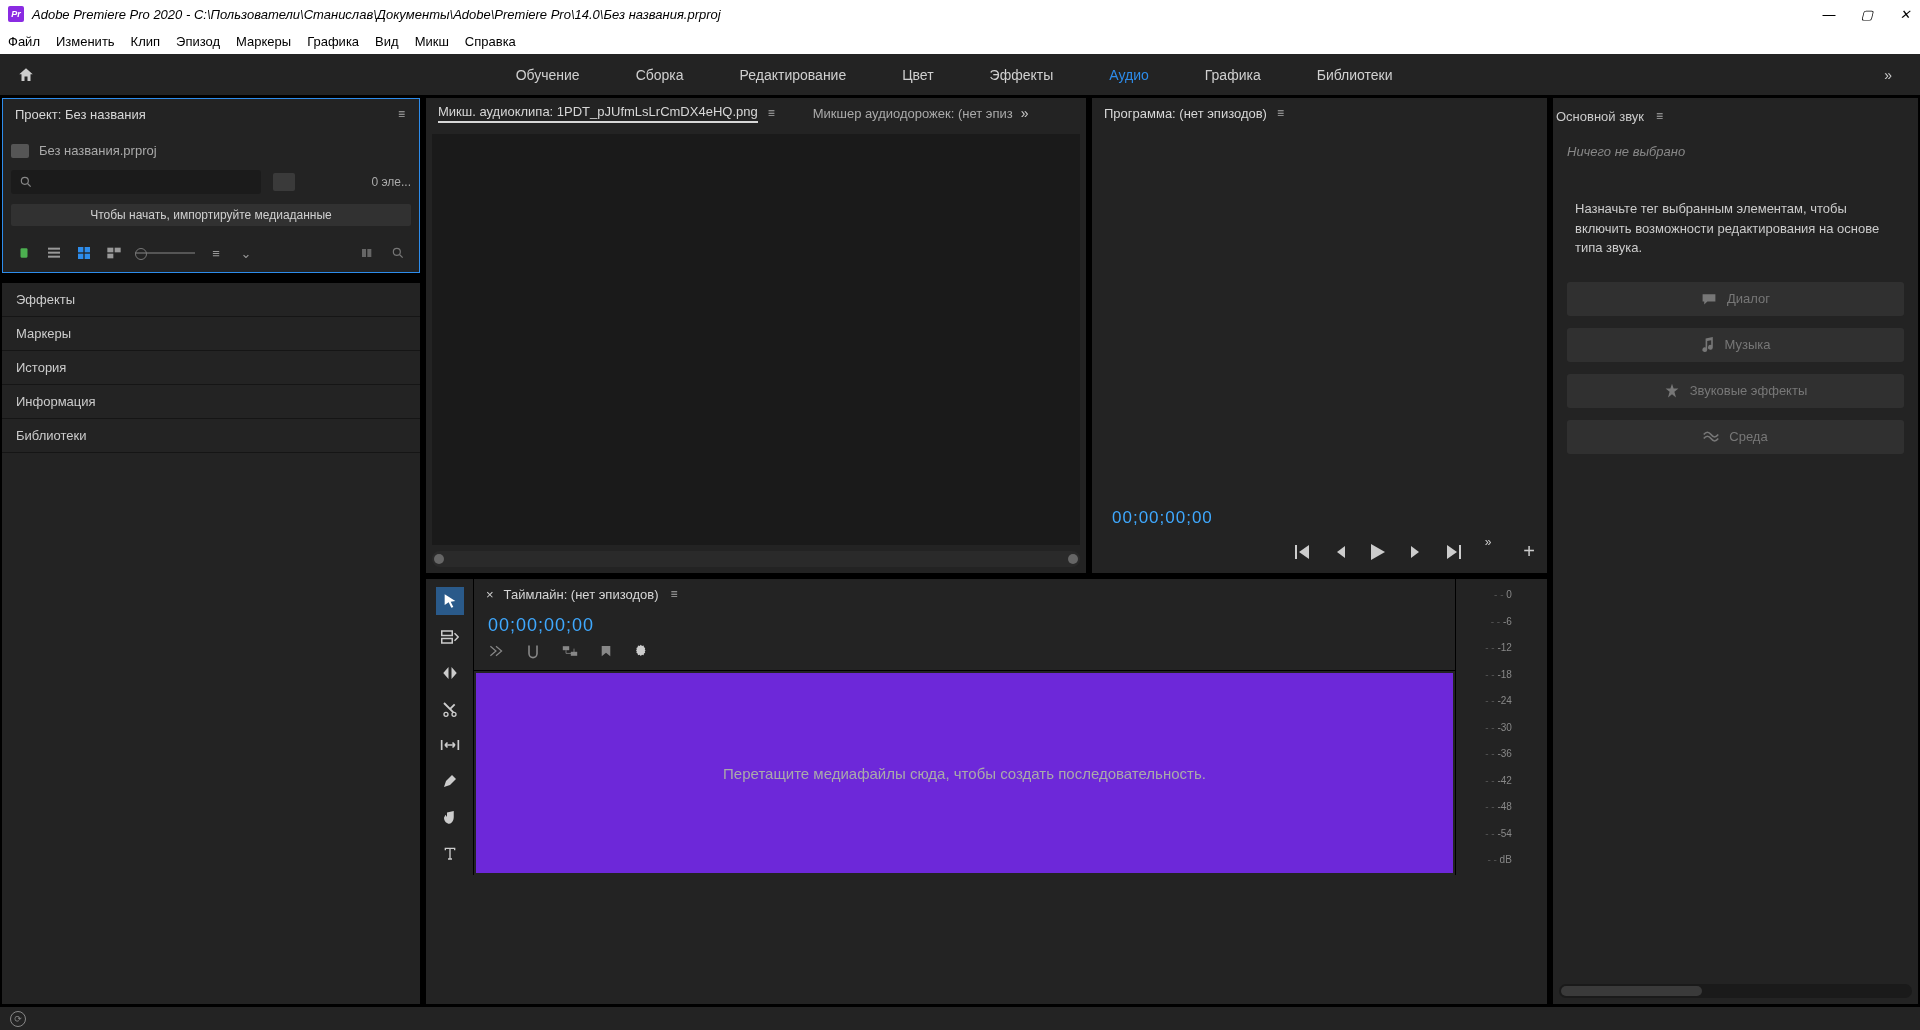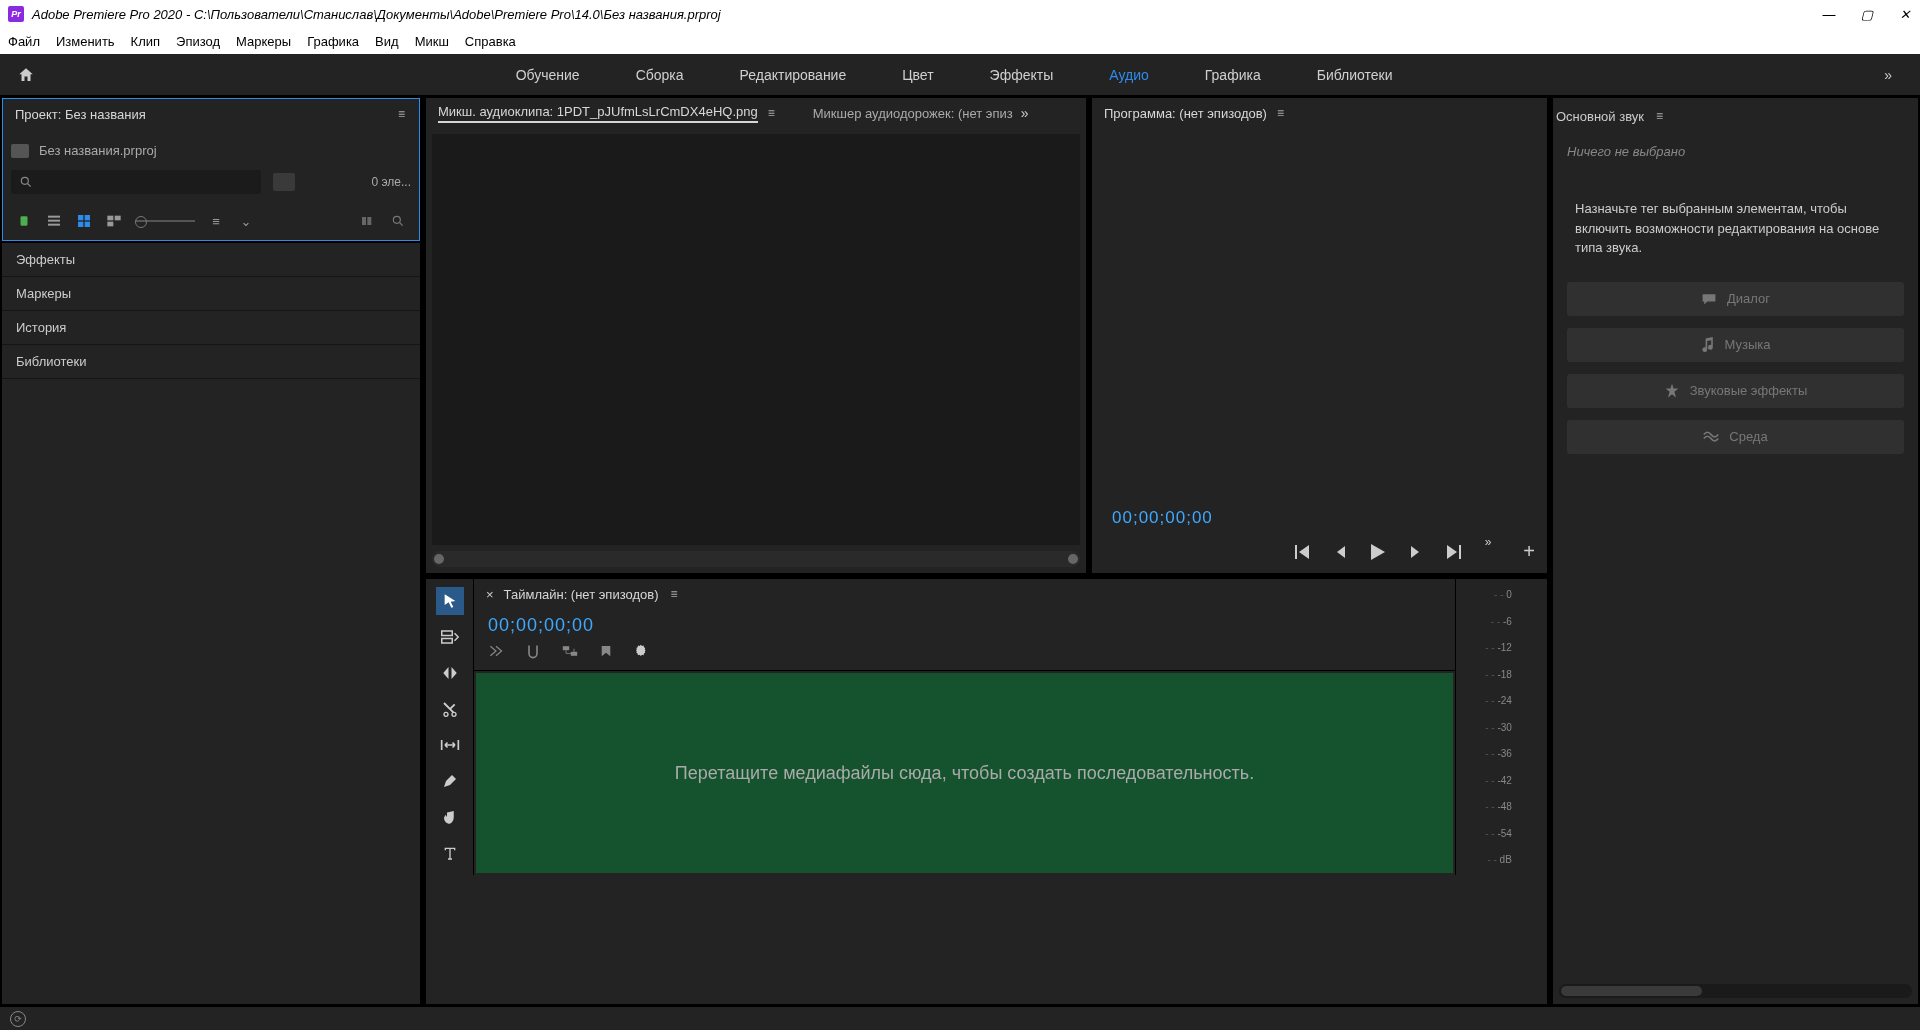--- a/index.html
+++ b/index.html
@@ -59,21 +59,21 @@
 .timeline-wrap { display:grid; grid-template-columns:48px 1fr 92px; gap:0; background:#232323; min-height:0; }
 .tl-tools { background:#232323; display:flex; flex-direction:column; align-items:center; padding:8px 0; gap:8px; border-right:1px solid #000; }
 .tl-tool { width:28px; height:28px; display:flex; align-items:center; justify-content:center; color:#ccc; cursor:pointer; }
 .tl-tool.active { background:#2a5a8a; }
 .tl-main { display:flex; flex-direction:column; min-width:0; }
 .tl-tab-row { display:flex; align-items:center; height:30px; padding:0 12px; gap:10px; }
 .close-x { color:#ccc; cursor:pointer; }
 .tl-header { padding:6px 14px 4px; }
 .tl-timecode { color:#3fa9ff; font-size:18px; letter-spacing:1px; }
 .tl-opts { display:flex; gap:22px; padding:4px 14px 10px; color:#888; border-bottom:1px solid #000; }
-.tl-drop { flex:1; display:flex; align-items:center; justify-content:center; color:#aaa; font-size:18px; background:#14532d; margin:2px; }
+.tl-drop { flex:1; display:flex; align-items:center; justify-content:center; color:#aaa; font-size:15px; background:#6d28d9; margin:2px; }
 .audio-meter { background:#232323; border-left:1px solid #000; display:flex; flex-direction:column; align-items:center; padding:10px 4px; }
 .meter-scale { display:flex; flex-direction:column; justify-content:space-between; height:100%; font-size:10px; color:#888; align-items:flex-end; padding-right:6px; }
 .meter-scale div::before { content:"- - "; color:#555; }
 .essential-sound { display:flex; flex-direction:column; padding:0; }
 .es-header { display:flex; align-items:center; height:36px; padding:0 3px; gap:10px; }
 .es-sub { padding:10px 14px; color:#888; font-style:italic; font-size:13px; }
 .es-style { display:flex; align-items:center; gap:10px; padding:6px 14px; color:#888; font-size:13px; }
 .es-style-box { flex:1; height:22px; background:#1b1b1b; border-radius:3px; }
 .es-hint { padding:30px 22px 18px; color:#ccc; font-size:13px; line-height:1.5; }
 .es-btn { margin:6px 14px; height:34px; background:#303030; border-radius:3px; display:flex; align-items:center; justify-content:center; gap:10px; color:#777; font-size:13px; }
@@ -129,41 +129,42 @@
       <span class="ws-tab">Эффекты</span>
       <span class="ws-tab active">Аудио</span>
       <span class="ws-tab">Графика</span>
       <span class="ws-tab">Библиотеки</span>
     </div>
     <span class="chev">»</span>
   </div>
 
   <div class="main-grid">
 
-    <div style="display:flex;flex-direction:column;gap:0;min-height:0">
+    <div style="display:flex;flex-direction:column;gap:8px;min-height:0">
       <div class="panel left-panel" style="flex:0 0 auto">
         <div class="tab-row">
           <span class="tab">Проект: Без названия</span>
           <span class="hamburger right">≡</span>
         </div>
         <div class="project-body">
           <div class="file-row">
             <span class="folder-icon"></span>
             <span>Без названия.prproj</span>
           </div>
           <div class="search-row">
             <div class="search-box">
               <svg viewBox="0 0 24 24" width="14" height="14" fill="none" stroke="#888" stroke-width="2">
                   <circle cx="10" cy="10" r="6"></circle>
                   <line x1="15" y1="15" x2="20" y2="20"></line>
                 </svg>
             </div>
             <span class="bin-icon"></span>
             <span class="count-label">0 эле...</span>
           </div>
+          <div class="hint-bar">Чтобы начать, импортируйте медиаданные</div>
         </div>
         <div class="toolbar-row">
           <span class="tool-icon green">
               <svg viewBox="0 0 24 24" width="14" height="14" fill="#4caf50">
                 <rect x="6" y="4" width="12" height="16" rx="2"></rect>
               </svg>
             </span>
           <span class="tool-icon">
               <svg viewBox="0 0 24 24" width="16" height="16" fill="#999">
                 <rect x="3" y="4" width="18" height="3"></rect>
@@ -202,20 +203,21 @@
                 <line x1="15" y1="15" x2="20" y2="20"></line>
               </svg>
             </span>
         </div>
       </div>
       <div class="panel" style="flex:1;border-top:1px solid #000">
         <div class="stack-list">
           <div class="stack-item">Эффекты</div>
           <div class="stack-item">Маркеры</div>
           <div class="stack-item">История</div>
+          <div class="stack-item">Информация</div>
           <div class="stack-item">Библиотеки</div>
         </div>
       </div>
     </div>
 
     <div class="middle-col">
 
       <div style="display:grid;grid-template-columns:1fr 455px;gap:6px;min-height:0">
         <div class="panel">
           <div class="tab-row">

